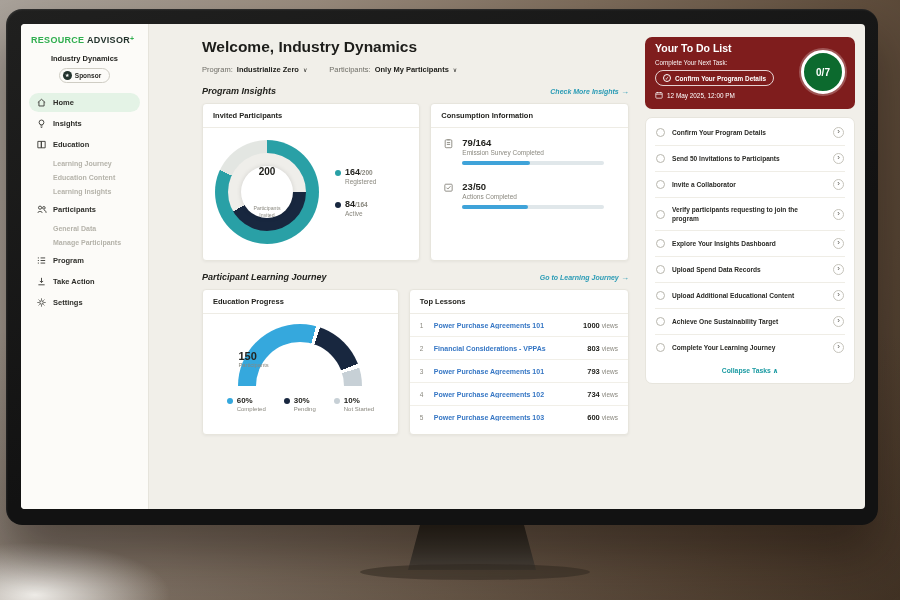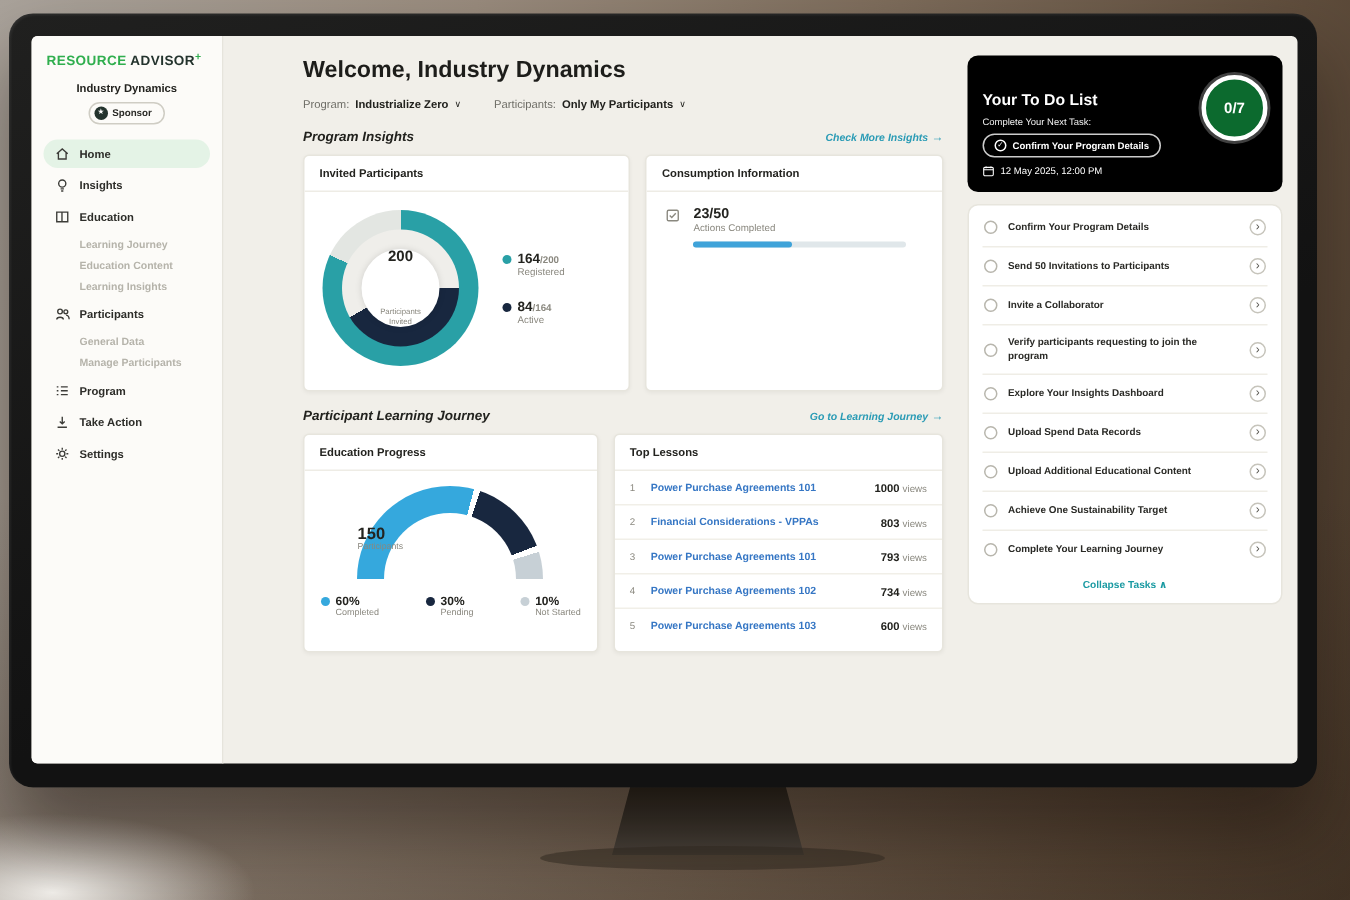--- a/index.html
+++ b/index.html
@@ -100,37 +100,37 @@
   .gauge { position:relative; width:124px; height:62px; overflow:hidden; }
   .gauge-arc { position:absolute; left:0; top:0; width:124px; height:124px; border-radius:50%;
     background:conic-gradient(from 270deg,
       #35a8dd 0deg 105deg, #ffffff 105deg 109deg,
       #18273f 109deg 159deg, #ffffff 159deg 163deg,
       #c7d0d6 163deg 180deg, transparent 180deg 360deg); }
   .gauge-hole { position:absolute; left:18px; top:18px; width:88px; height:88px; border-radius:50%; background:#fff; }
   .gauge-center { position:absolute; left:0; right:0; top:26px; text-align:left; }
   .gauge-val { font-size:11px; font-weight:bold; color:#23231f; }
   .gauge-lab { font-size:5.8px; color:#8a887f; }
-  .edu-legend { display:flex; gap:31px; margin-top:10px; }
+  .edu-legend { display:flex; gap:18px; margin-top:10px; }
   .el-item { font-size:8px; }
   .el-val { font-weight:bold; color:#23231f; }
   .el-lab { font-size:6px; color:#8a887f; padding-left:10px; margin-top:1px; }
 
   
   .lessons-card { flex:1.12; min-height:146px; }
   .lesson-row { display:flex; align-items:center; gap:7px; padding:6.5px 10px; border-bottom:1px solid #f1efe8; cursor:pointer; }
   .lesson-row:last-child { border-bottom:none; }
   .l-rank { font-size:6.5px; color:#8a887f; width:7px; flex-shrink:0; }
   .l-title { flex:1; font-size:7px; font-weight:bold; color:#3576c4; white-space:nowrap; overflow:hidden; }
   .l-views { font-size:7.5px; font-weight:bold; color:#23231f; }
   .l-suf { font-size:6.5px; font-weight:normal; color:#8a887f; margin-left:2px; }
 
   
   .rightcol { width:224px; flex-shrink:0; padding:13px 10px 0 4px; display:flex; flex-direction:column; gap:8px; overflow:hidden; }
-  .todo-green { background:#000000; border-radius:7px; padding:24px 10px 10px; color:#fff; position:relative; flex-shrink:0; }
+  .todo-green { background:#7f1d1d; border-radius:7px; padding:5px 10px 10px; color:#fff; position:relative; flex-shrink:0; }
   .t-title { font-size:10.5px; font-weight:bold; }
   .t-sub { font-size:6.3px; margin-top:5px; opacity:.95; }
   .t-pill { margin-top:4px; width:fit-content; max-width:145px; display:flex; align-items:center; gap:4px;
     border:1px solid rgba(255,255,255,0.8); border-radius:10px; padding:3px 7px; font-size:6.4px; font-weight:bold; cursor:pointer; }
   .t-check { width:8px; height:8px; border:1px solid #fff; border-radius:50%; display:flex; align-items:center; justify-content:center; flex-shrink:0; }
   .t-check::before { content:"✓"; font-size:5px; color:#fff; line-height:1; }
   .t-date { margin-top:5px; display:flex; align-items:center; gap:4px; font-size:6.4px; }
   .t-cal svg { width:8px; height:8px; display:block; }
   .t-progress { position:absolute; right:10px; top:13px; width:44px; height:44px; border-radius:50%;
     background:#0c6a2e; border:3.5px solid #ffffff; box-shadow:0 0 0 2px rgba(255,255,255,0.25);
@@ -292,20 +292,33 @@
                   <div class="leg-lab">Active</div>
                 </div>
               </div>
             </div>
           </div>
 
           <div class="card info-card">
             <div class="card-title">Consumption Information</div>
             <div class="info-row">
               <span class="info-ico"><svg viewBox="0 0 12 12">
+                    <rect x="2.4" y="2" width="7.2" height="8.6" rx="1" fill="none" stroke="#8a887f" stroke-width="1"></rect>
+                    <path d="M4.6 2 h2.8 M4.2 5 h3.6 M4.2 7 h3.6" fill="none" stroke="#8a887f" stroke-width="1"></path>
+                  </svg></span>
+              <div>
+                <div class="i-val">79/164</div>
+                <div class="i-lab">Emission Survey Completed</div>
+                <div class="bar">
+                    <div class="bar-fill" style="width:48%"></div>
+                  </div>
+              </div>
+            </div>
+            <div class="info-row">
+              <span class="info-ico"><svg viewBox="0 0 12 12">
                     <rect x="2" y="2.4" width="8" height="7.6" rx="1" fill="none" stroke="#8a887f" stroke-width="1"></rect>
                     <path d="M3.8 6.2 L5.3 7.7 L8.2 4.6" fill="none" stroke="#8a887f" stroke-width="1"></path>
                   </svg></span>
               <div>
                 <div class="i-val">23/50</div>
                 <div class="i-lab">Actions Completed</div>
                 <div class="bar">
                     <div class="bar-fill" style="width:46%"></div>
                   </div>
               </div>

